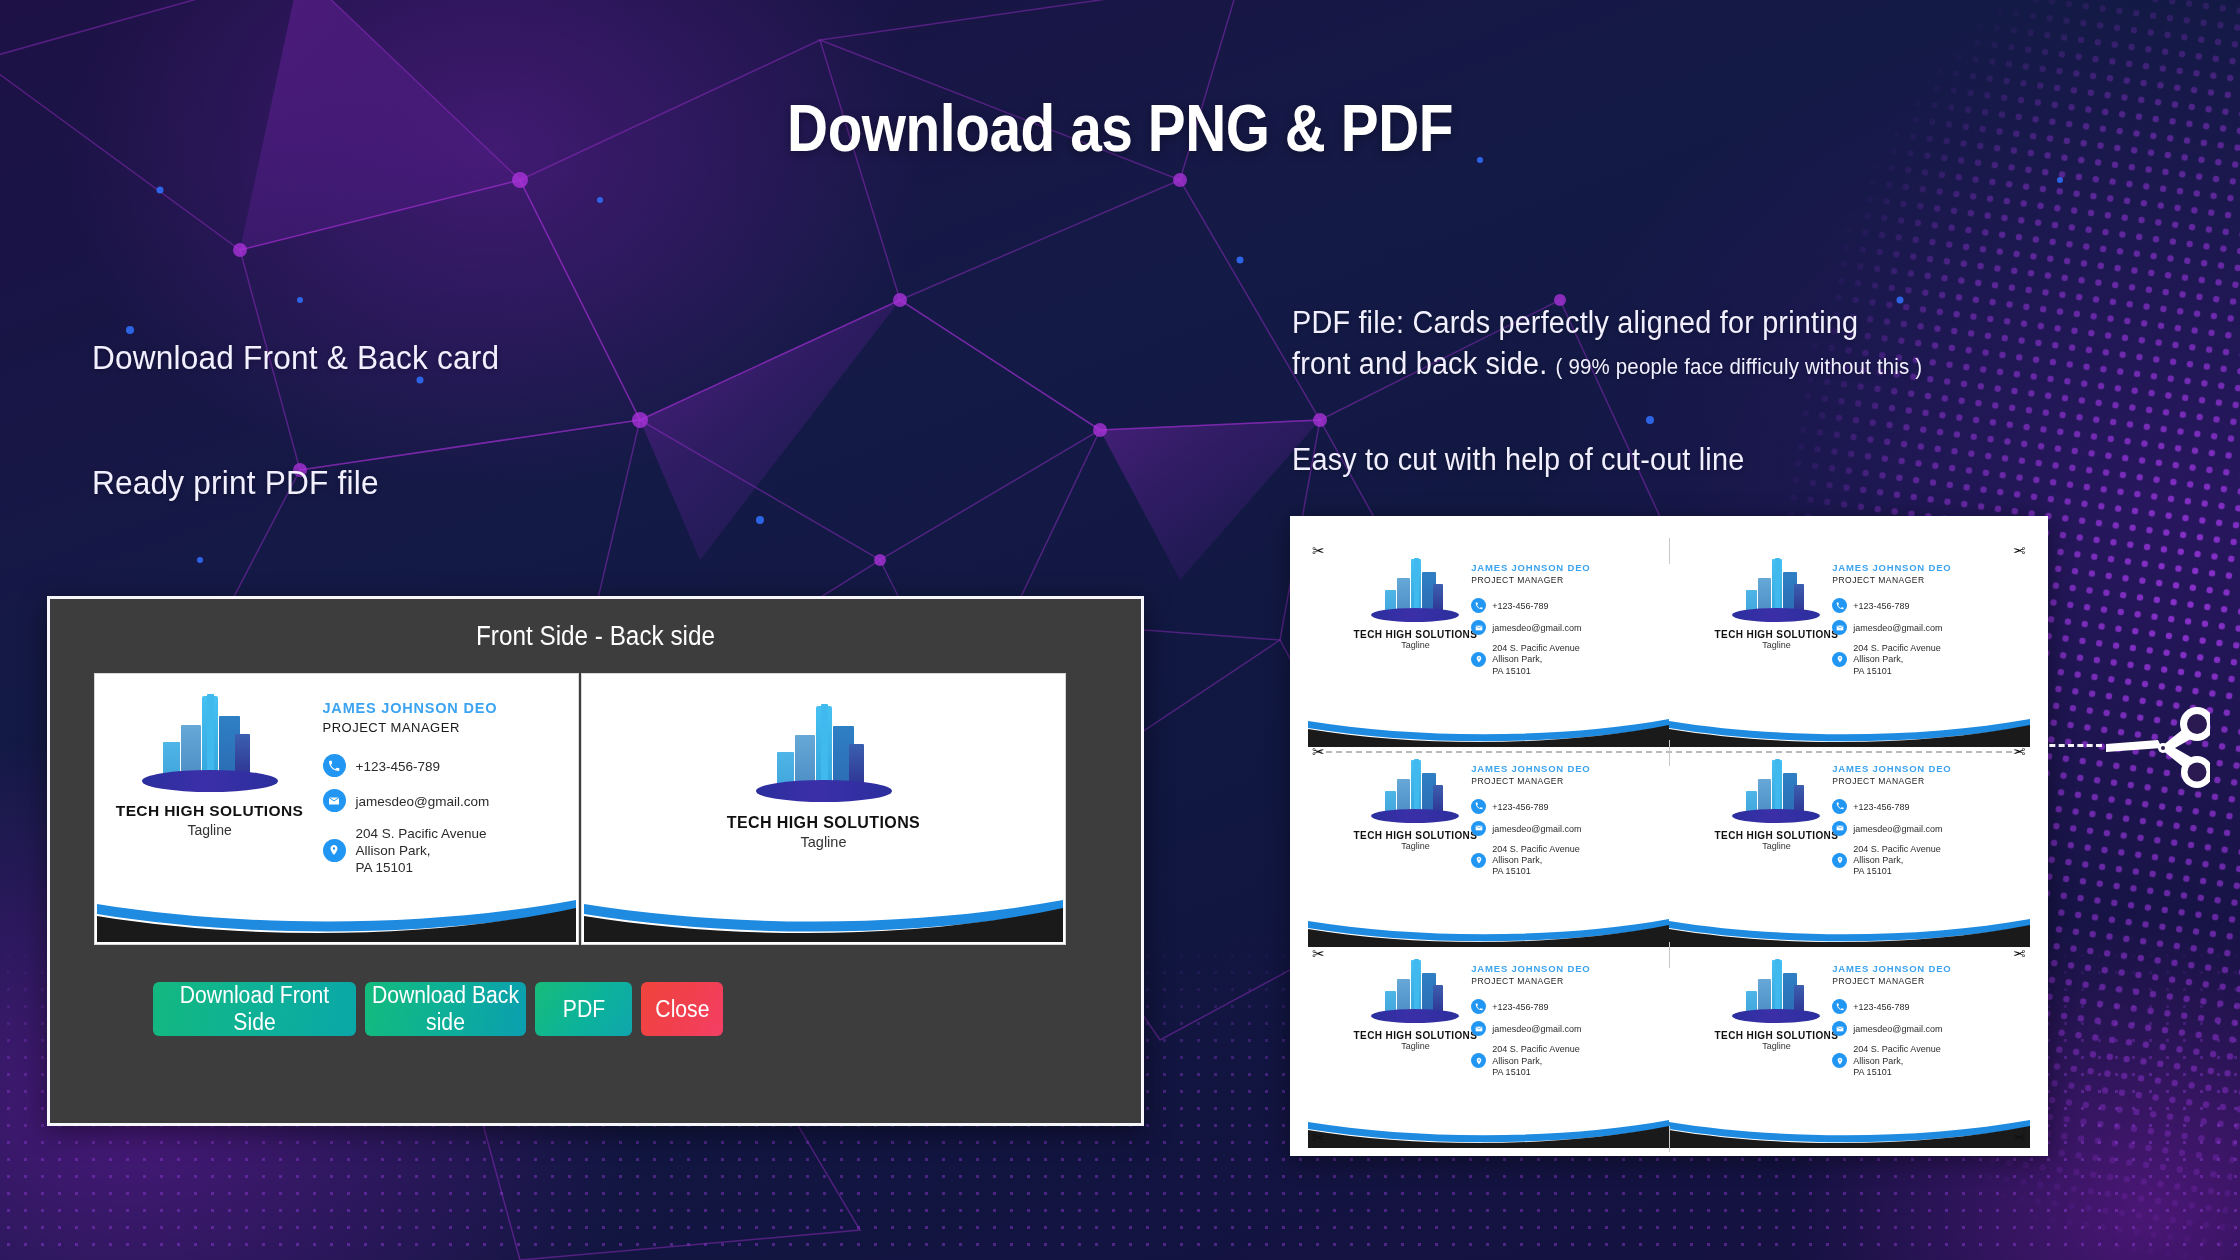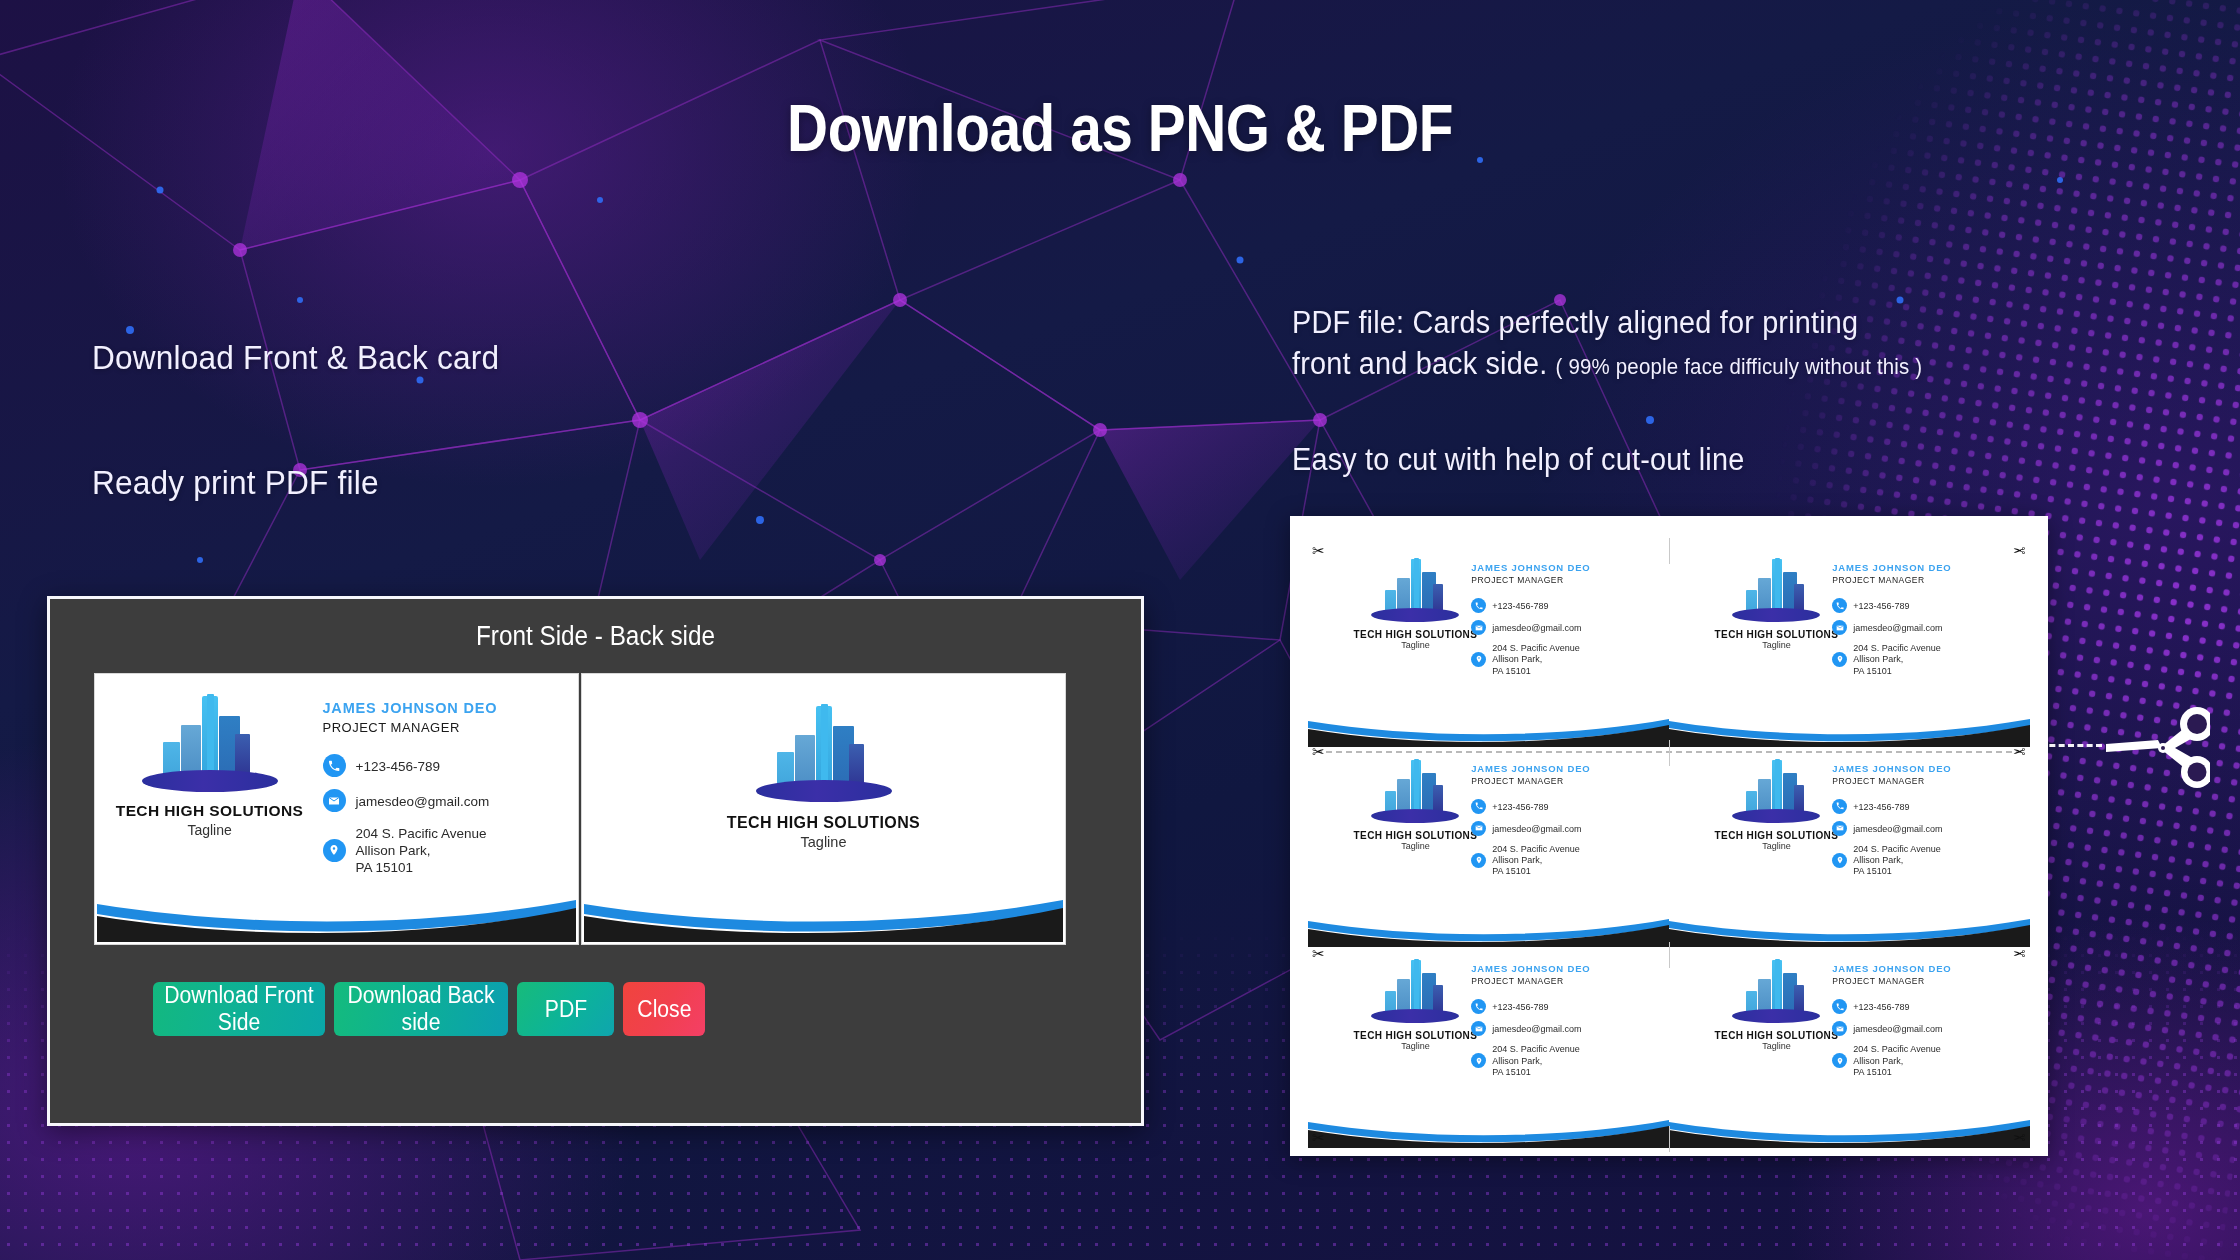--- a/index.html
+++ b/index.html
@@ -156,22 +156,22 @@
     display: flex; align-items: center; justify-content: center;
     cursor: pointer;
     font-family: "Liberation Sans", sans-serif;
     transform: none;
   }
   .btn span { transform: scaleX(0.92); display: block; }
   .btn-teal  { background: linear-gradient(100deg,#13b87f 0%,#0fb294 45%,#0aa7a8 100%); }
   .btn-teal2 { background: linear-gradient(100deg,#14bb7d 0%,#0db096 48%,#0b9fb0 100%); }
   .btn-pdf   { background: linear-gradient(125deg,#17bb7a 0%,#0cb39a 55%,#0fa5ae 100%); }
   .btn-red   { background: linear-gradient(120deg,#f0443d 0%,#f1404d 50%,#f43f66 100%); }
-  .w-front { width: 172px; }
-  .w-back  { width: 174px; }
+  .w-front { width: 203px; }
+  .w-back  { width: 161px; }
   .w-pdf   { width: 97px; }
   .w-close { width: 82px; }
 
   
   .sheet {
     position: absolute;
     left: 1290px; top: 516px;
     width: 758px; height: 640px;
     background: #ffffff;
     z-index: 10;

